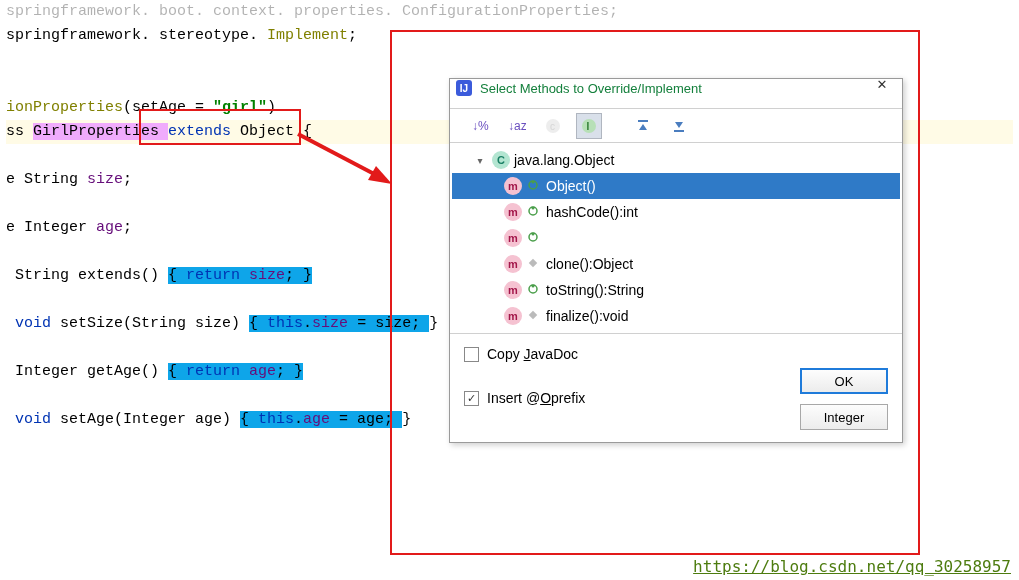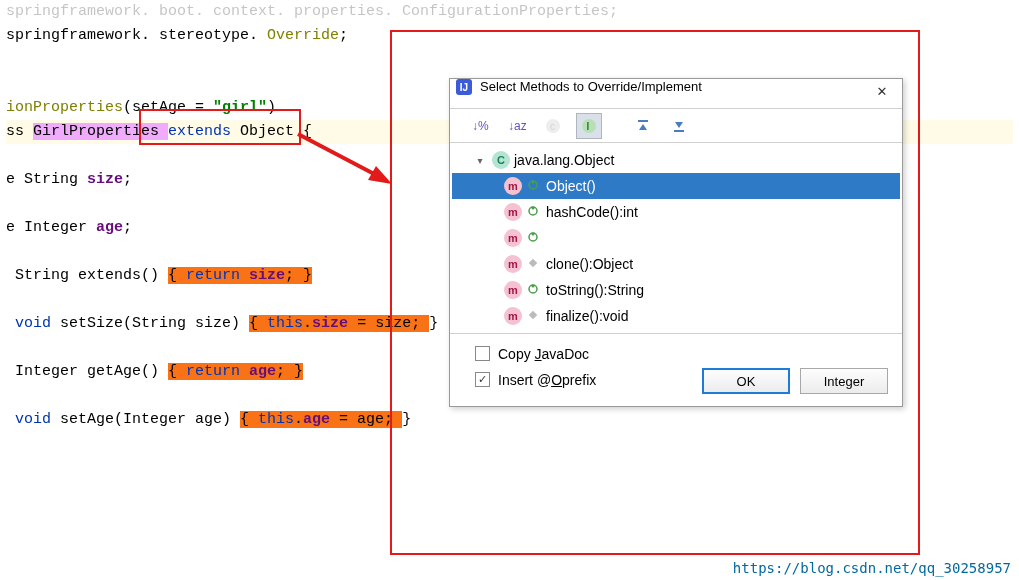--- a/index.html
+++ b/index.html
@@ -16,29 +16,29 @@
     top: 0; left: 0;
     width: 1019px; height: 580px;
     font-family: "Consolas", "Courier New", monospace;
     font-size: 15px;
     line-height: 1.6;
     color: #000;
     padding: 0 6px;
   }
   .code-line { white-space: pre; }
   .kw { color: #0033b3; font-weight: normal; }
-  .field { color: #660e7a; font-weight: bold; }
+  .field { color: #660e7a; font-weight: normal; }
   .str { color: #008000; font-weight: bold; }
   .ann { color: #808000; }
   .comp { color: #808000; }
   .pkg { color: #000; }
-  .grey { color: #404040; }
+  .grey { color: #000000; }
   .fade { opacity: .3; }
   .hl-line { background: #fffbe6; display: inline-block; width: 100%; }
-  .hl-return { background: #f97316; }
+  .hl-return { background: #0ea5e9; }
   .hl-sel { background: #f0abfc; }
   .red-annot-box {
     position: absolute;
     border: 2px solid #e21a1a;
     top: 109px; left: 139px; width: 162px; height: 36px;
     pointer-events: none;
   }
   .big-red-box {
     position: absolute;
     border: 2px solid #e21a1a;
@@ -57,34 +57,34 @@
     position: absolute;
     top: 78px; left: 449px;
     width: 454px;
     background: #fff;
     border: 1px solid #9a9a9a;
     box-shadow: 2px 2px 6px rgba(0,0,0,.2);
     font-size: 13px;
   }
   .dlg-title {
     height: 30px;
-    display: flex; align-items: flex-start;
-    padding: 0 8px 0 6px;
+    display: flex; align-items: flex-end;
+    padding: 0 8px 12px 6px;
     border-bottom: 1px solid #d0d0d0;
     background: #fff;
   }
   .dlg-title .ij-icon {
     width: 16px; height: 16px;
     background: #3b5bdb;
     border-radius: 3px;
     display: inline-flex; align-items:center; justify-content:center;
     color: #fff; font-size: 10px; font-weight:bold;
     margin-right: 8px;
   }
-  .dlg-title .title-text { flex: 1; color: #000000; }
+  .dlg-title .title-text { flex: 1; color: #15803d; }
   .dlg-close {
     width: 24px; height: 24px;
     display:inline-flex; align-items:center; justify-content:center;
     font-size: 13px; color: #333; cursor: pointer;
   }
   .toolbar {
     height: 34px;
     border-bottom: 1px solid #d0d0d0;
     display:flex; align-items:center;
     padding: 0 18px;
@@ -126,53 +126,53 @@
   .icon-c { background:#b3e5d1; color:#1a7f64; }
   .icon-m { background:#f5c2d1; color:#a3174a; }
   .vis-icon { width:12px; font-size:11px; margin:0 6px 0 2px; }
   .vis-public { color:#4a9e4a; }
   .vis-protected { color:#999; }
   .dlg-footer {
     border-top:1px solid #d0d0d0;
     padding: 8px 14px 12px 14px;
   }
   .chk-row {
-    display:flex; 
-    margin: 4px 11px;
+    display:flex; align-items:center;
+    margin: 4px 0;
     font-size:14px;
   }
   .chk {
     width:15px; height:15px; border:1px solid #888;
     margin-right:8px;
     display:inline-flex; align-items:center; justify-content:center;
     font-size:11px; color:#333;
   }
   .btn-row {
-    display:flex; justify-content:flex-end; gap:10px; margin-top:2px;
+    display:flex; justify-content:flex-end; gap:10px; margin-top:2px;flex-direction:column;
   }
   .btn {
     min-width:88px; height:26px;
     border:1px solid #a8a8a8;
     background:linear-gradient(#fdfdfd,#ececec);
     display:inline-flex; align-items:center; justify-content:center;
     font-size:13px; cursor:pointer;
   }
   .btn.primary { border:2px solid #1f7bda; }
   .underline-letter { text-decoration: underline; }
   .watermark {
     position:absolute; right:8px; bottom:4px;
-    color:#0369a1; font-size:14px; font-family:monospace;
+    color:#4d7c0f; font-size:16px; font-family:monospace;text-decoration:underline;
   }
 </style>
 </head>
 <body>
 
 <div class="code-area">
   <div class="code-line fade"><span class="grey">springframework. boot. context. properties. ConfigurationProperties;</span></div>
-  <div class="code-line"><span class="pkg"><span>springframework. stereotype. </span><span class="comp">Override</span><span>;</span></span></div>
+  <div class="code-line"><span class="pkg"><span>springframework. stereotype. </span><span class="comp">Implement</span><span>;</span></span></div>
   <div class="code-line">&nbsp;</div>
   <div class="code-line">&nbsp;</div>
   <div class="code-line"><span class="ann">ionProperties</span><span>(setAge = </span><span class="str">"girl"</span><span>)</span></div>
   <div class="code-line hl-line"><span>ss </span><span class="hl-sel"><span>GirlProperties </span></span><span class="kw">extends</span><span> </span><span>Object</span><span> {</span></div>
   <div class="code-line">&nbsp;</div>
   <div class="code-line"><span>e String </span><span class="field">size</span><span>;</span></div>
   <div class="code-line">&nbsp;</div>
   <div class="code-line"><span>e Integer </span><span class="field">age</span><span>;</span></div>
   <div class="code-line">&nbsp;</div>
   <div class="code-line"><span> String extends() </span><span class="hl-return"><span>{ </span><span class="kw">return</span><span class="field"> size</span><span>; }</span></span></div>

